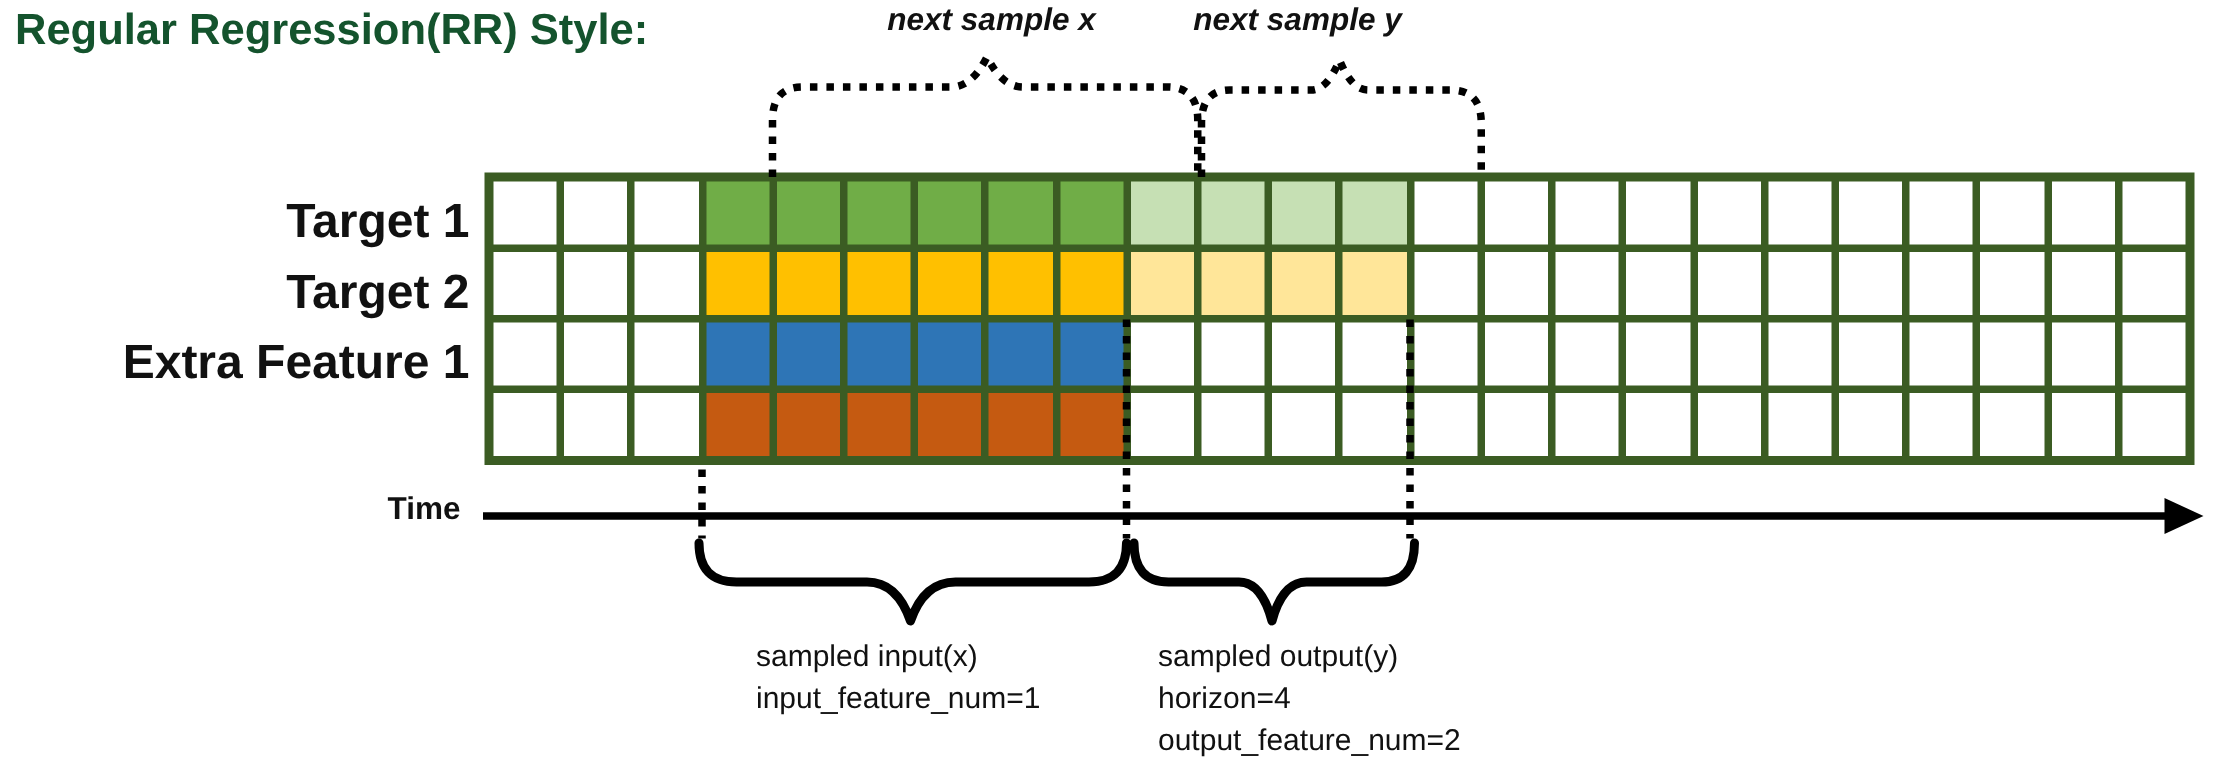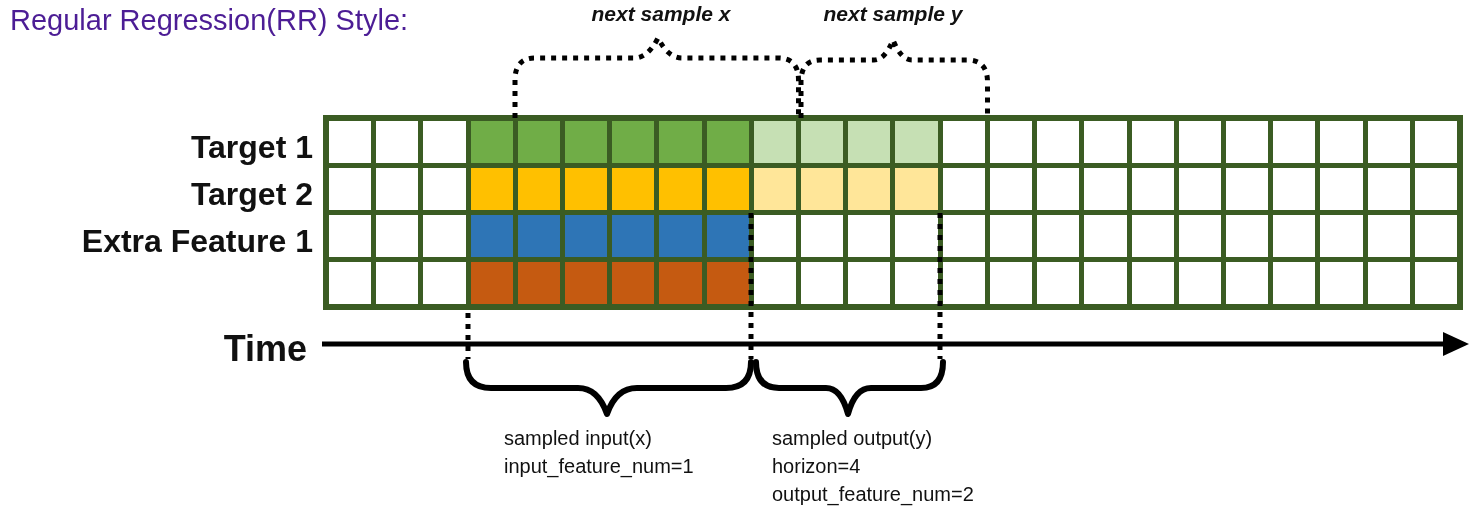--- a/index.html
+++ b/index.html
@@ -2,41 +2,41 @@
 <html><head>
 <meta charset="utf-8">
 <style>
   html,body{margin:0;padding:0;background:#fff;}
   .canvas{
     position:relative;width:1476px;height:516px;background:#ffffff;overflow:hidden;
     font-family:"Liberation Sans", sans-serif;color:#1a1a1a;
   }
   .title{
     position:absolute;left:10px;top:4px;margin:0;
-    font-size:29px;font-weight:normal;letter-spacing:0px;color:#4c1d95;
+    font-size:29px;font-weight:bold;letter-spacing:0px;color:#14532d;
   }
   .top-label{
     position:absolute;top:2px;width:260px;text-align:center;
     font-size:21px;font-style:italic;font-weight:600;color:#111;
   }
   .top-label.x{left:531px;}
-  .top-label.y{left:763px;}
+  .top-label.y{left:735px;}
   .row-label{
     position:absolute;left:0;width:313px;height:42px;line-height:42px;
     text-align:right;font-size:32px;font-weight:bold;color:#111;
   }
   .grid{
     position:absolute;left:323px;top:115px;width:1140px;height:195px;
     box-sizing:border-box;display:grid;gap:5px;padding:6px;
   }
   .cell{width:100%;height:100%;}
   svg.lineart{position:absolute;left:0;top:0;z-index:5;pointer-events:none;}
   .time-label{
     position:absolute;left:0px;top:328px;width:307px;text-align:right;
-    font-size:36px;font-weight:bold;color:#111;
+    font-size:21px;font-weight:bold;color:#111;
   }
   .anno{
     position:absolute;top:424px;font-size:20px;line-height:28px;color:#111;
   }
   .anno.input{left:504px;}
   .anno.output{left:772px;}
 </style>
 </head>
 <body>
 

